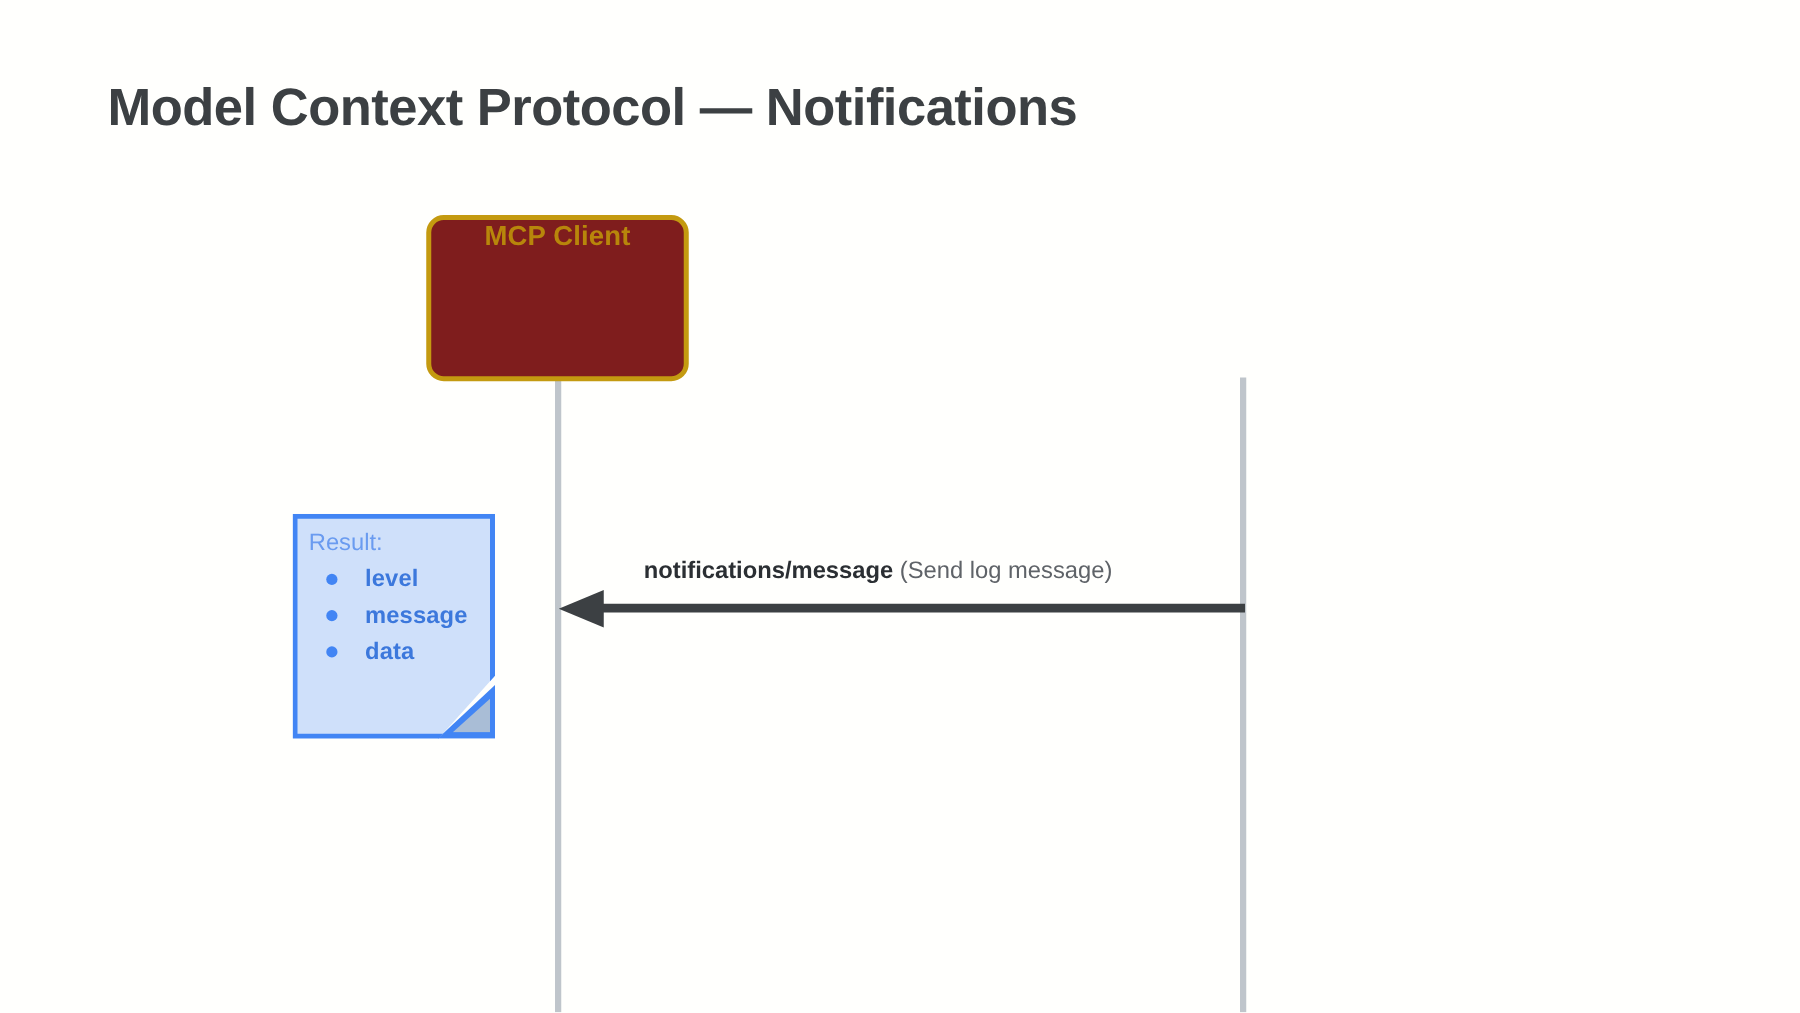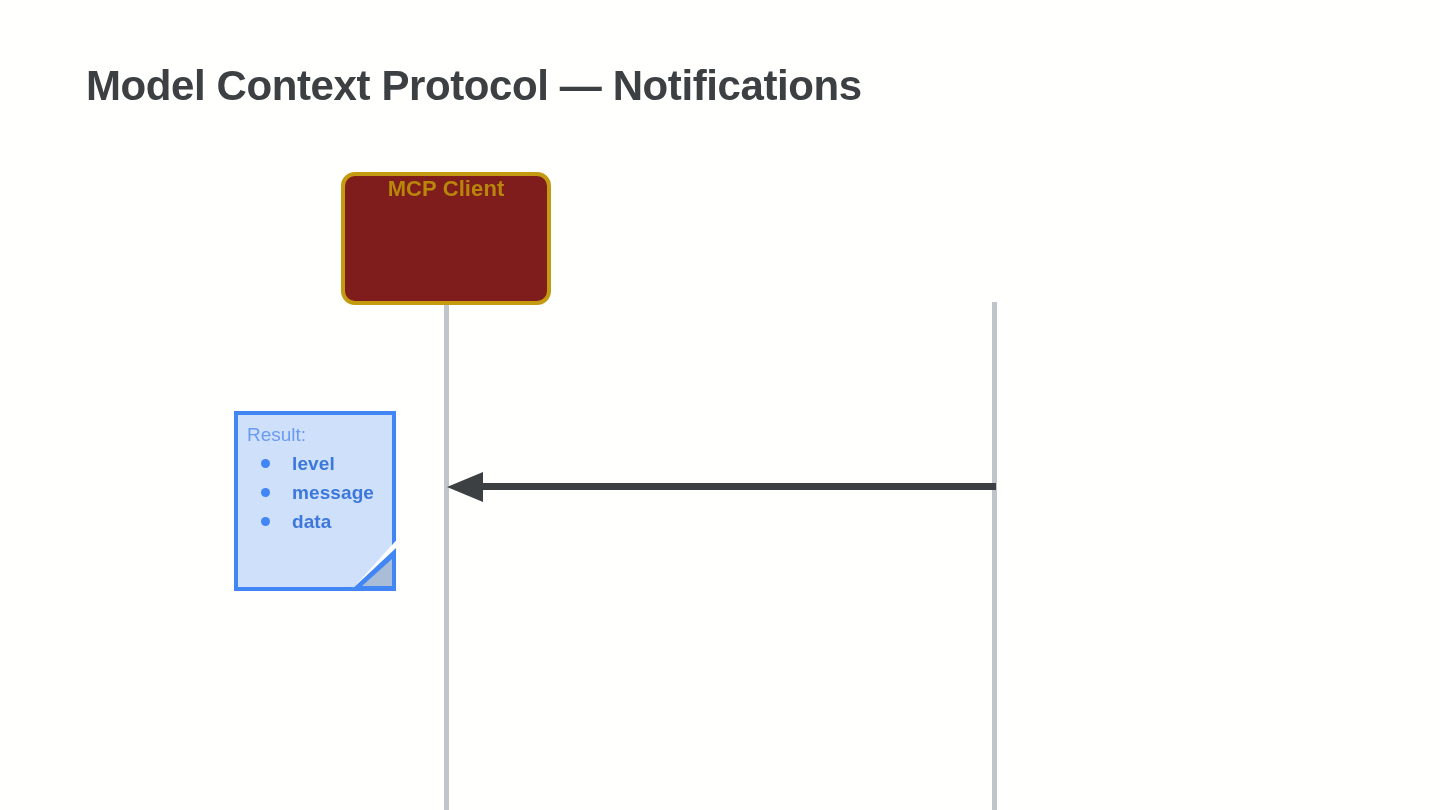--- a/index.html
+++ b/index.html
@@ -186,20 +186,23 @@
   <div id="lifeline-server" class="lifeline"></div>
 
   <div id="participant-client" class="participant">
     <span class="participant-label">MCP Client</span>
   </div>
 
 
   <div id="message-line"></div>
   <div id="message-arrowhead"></div>
 
+  <div id="message-label">
+    <span class="msg-method">notifications/message</span><span>&nbsp;</span><span class="msg-desc">(Send log message)</span>
+  </div>
 
   <div id="note-result">
     <div class="note-body"></div>
     <div class="note-fold">
       <div class="note-fold-inner"></div>
     </div>
     <div class="note-content">
       <div class="note-heading">Result:</div>
       <ul class="note-list">
         <li class="note-list-item">

